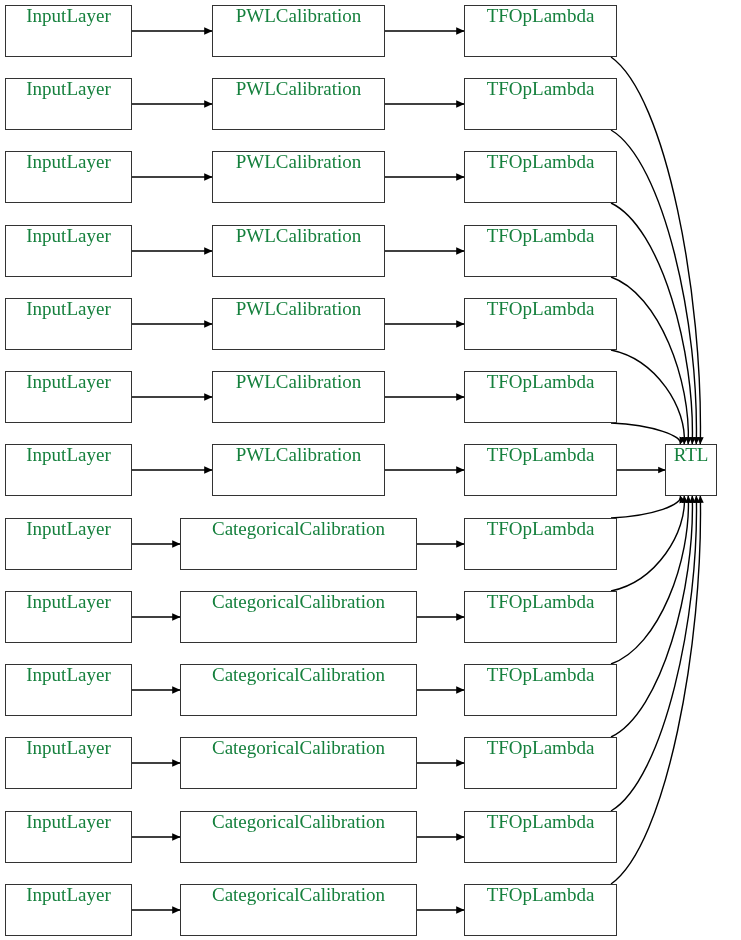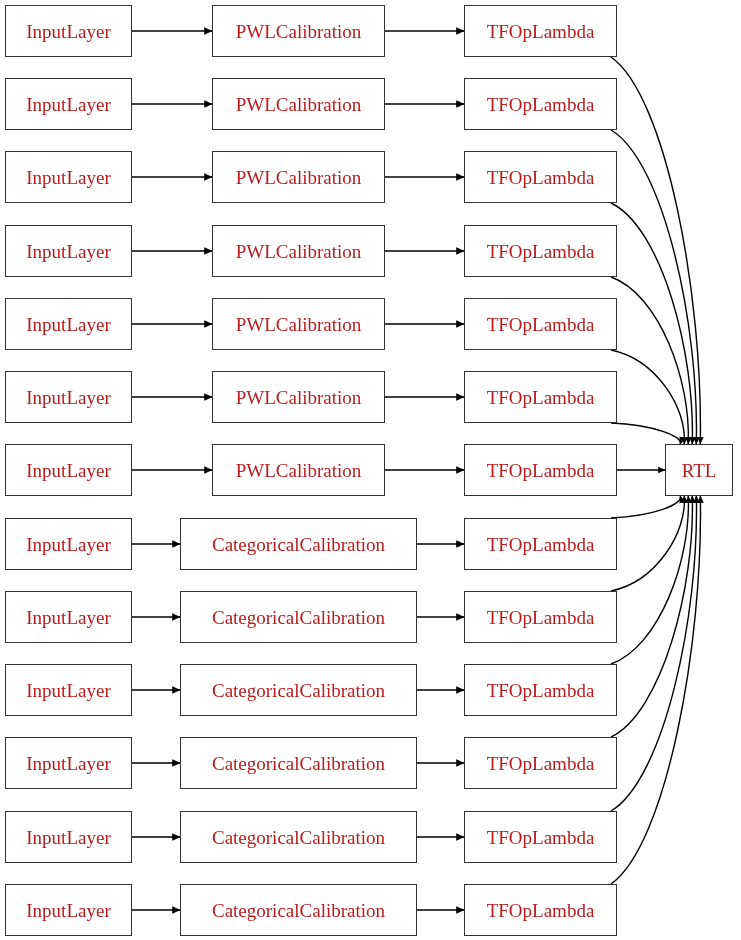--- a/index.html
+++ b/index.html
@@ -22,25 +22,24 @@
     width: 741px;
     height: 940px;
     pointer-events: none;
   }
   .node {
     position: absolute;
     box-sizing: border-box;
     border: 1px solid #333333;
     background: #ffffff;
     display: flex;
-    align-items: center;
     justify-content: center;
     font-size: 19px;
     line-height: 1;
-    color: #b91c1c;
+    color: #15803d;
     white-space: nowrap;
     letter-spacing: 0px;
   }
   .node-label {
     display: block;
     pointer-events: none;
   }
 </style>
 </head>
 <body>
@@ -209,18 +208,18 @@
       </div>
       <div class="node" style="left: 5px; top: 884px; width: 127px; height: 52px;">
         <span class="node-label">InputLayer</span>
       </div>
       <div class="node" style="left: 180px; top: 884px; width: 237px; height: 52px;">
         <span class="node-label">CategoricalCalibration</span>
       </div>
       <div class="node" style="left: 464px; top: 884px; width: 153px; height: 52px;">
         <span class="node-label">TFOpLambda</span>
       </div>
-      <div class="node" style="left: 665px; top: 444px; width: 68px; height: 52px;">
+      <div class="node" style="left: 665px; top: 444px; width: 52px; height: 52px;">
         <span class="node-label">RTL</span>
       </div>
     </div>
 
 </div>
 
 </body></html>

